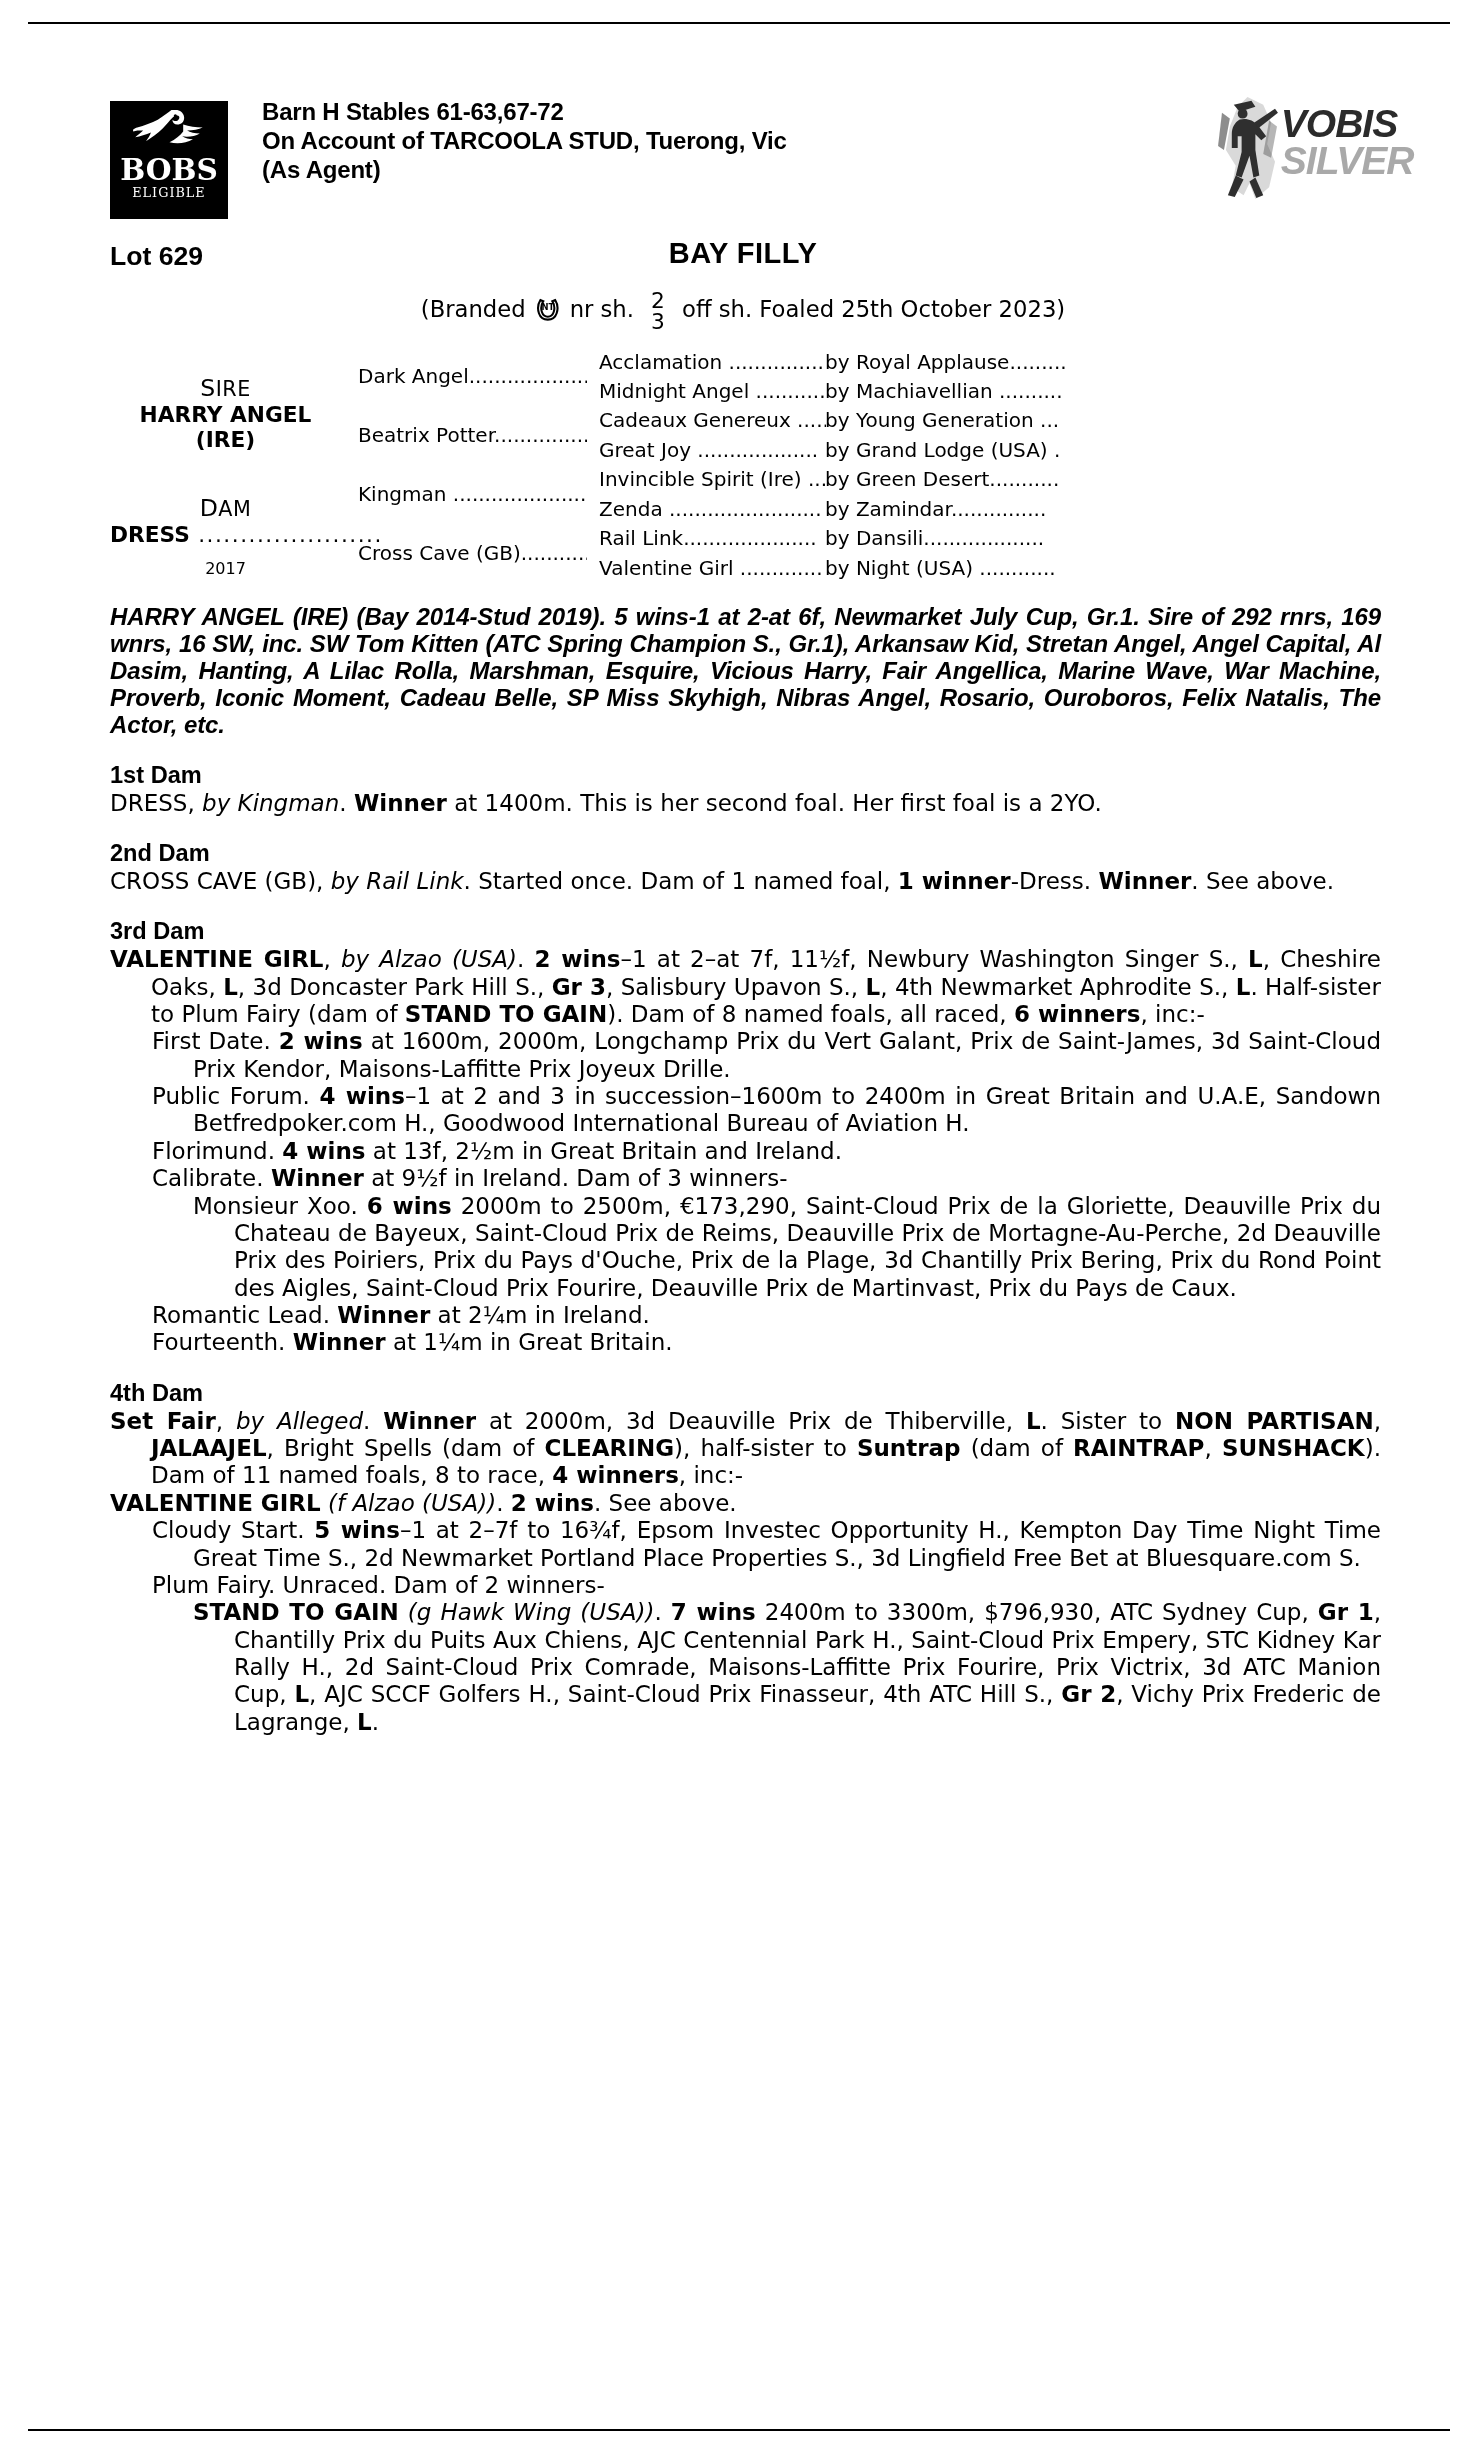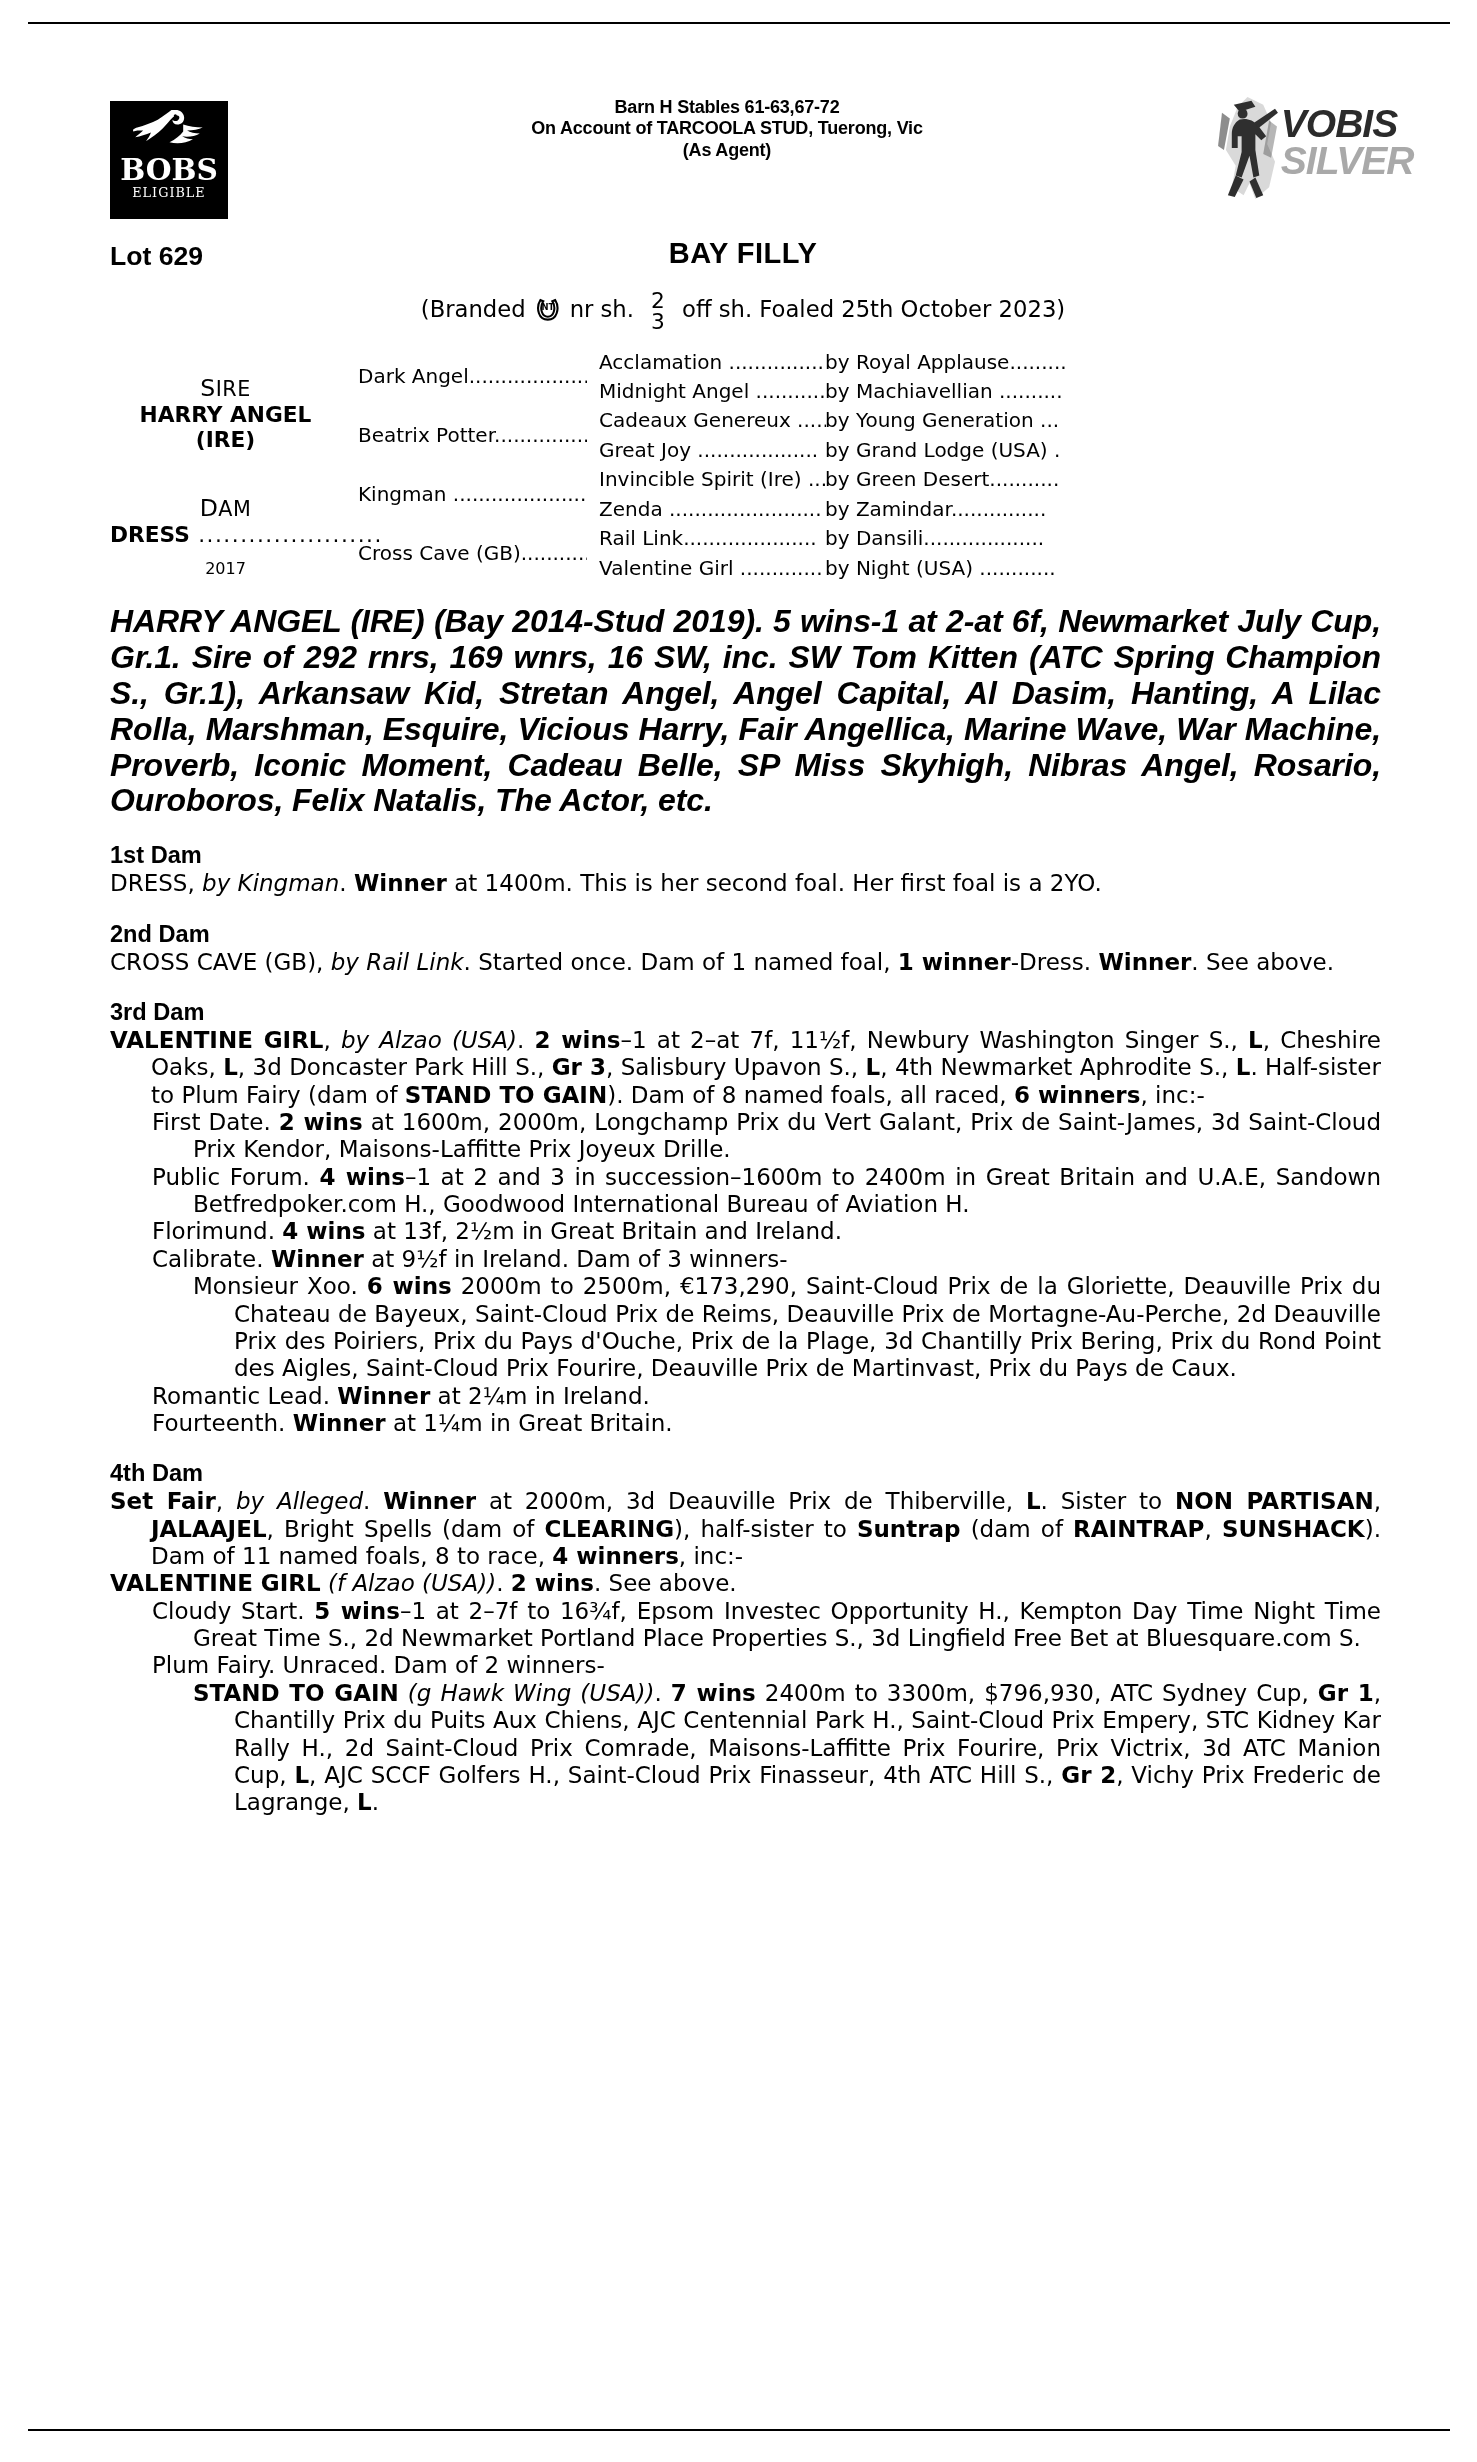--- a/index.html
+++ b/index.html
@@ -68,26 +68,26 @@
   }
   .bobs-sub {
     font-family: "DejaVu Serif", serif;
     font-size: 12.8px;
     letter-spacing: 1px;
     line-height: 1;
     margin-top: 3px;
   }
   .vendor {
     position: absolute;
-    left: 132px; top: 17.7px;
+    left: 152px; top: 17.7px;
     width: 970px;
-    text-align: center;
-    font-family: "Liberation Sans", sans-serif;
-    font-weight: bold;
-    font-size: 18px;
+    text-align: left;
+    font-family: "Liberation Sans", sans-serif;
+    font-weight: bold;
+    font-size: 24px;
     line-height: 1.21;
     letter-spacing: -0.2px;
   }
   .vobis {
     position: absolute;
     right: -15.8px; top: 9.9px;
     width: 187px;
     height: 118px;
   }
   .vobis-mark {
@@ -190,21 +190,21 @@
   }
   .ped-col3 .g3 { width: 227px; }
   .ped-col4 .g4 { width: 404px; }
 
   
   .siresummary {
     margin-top: 5.9px;
     font-family: "Liberation Sans", sans-serif;
     font-weight: bold;
     font-style: italic;
-    font-size: 32px;
+    font-size: 24px;
     line-height: 1.12;
     text-align: justify;
     letter-spacing: -0.1px;
   }
 
   
   .damhead {
     font-family: "Liberation Sans", sans-serif;
     font-weight: bold;
     font-size: 23.6px;

